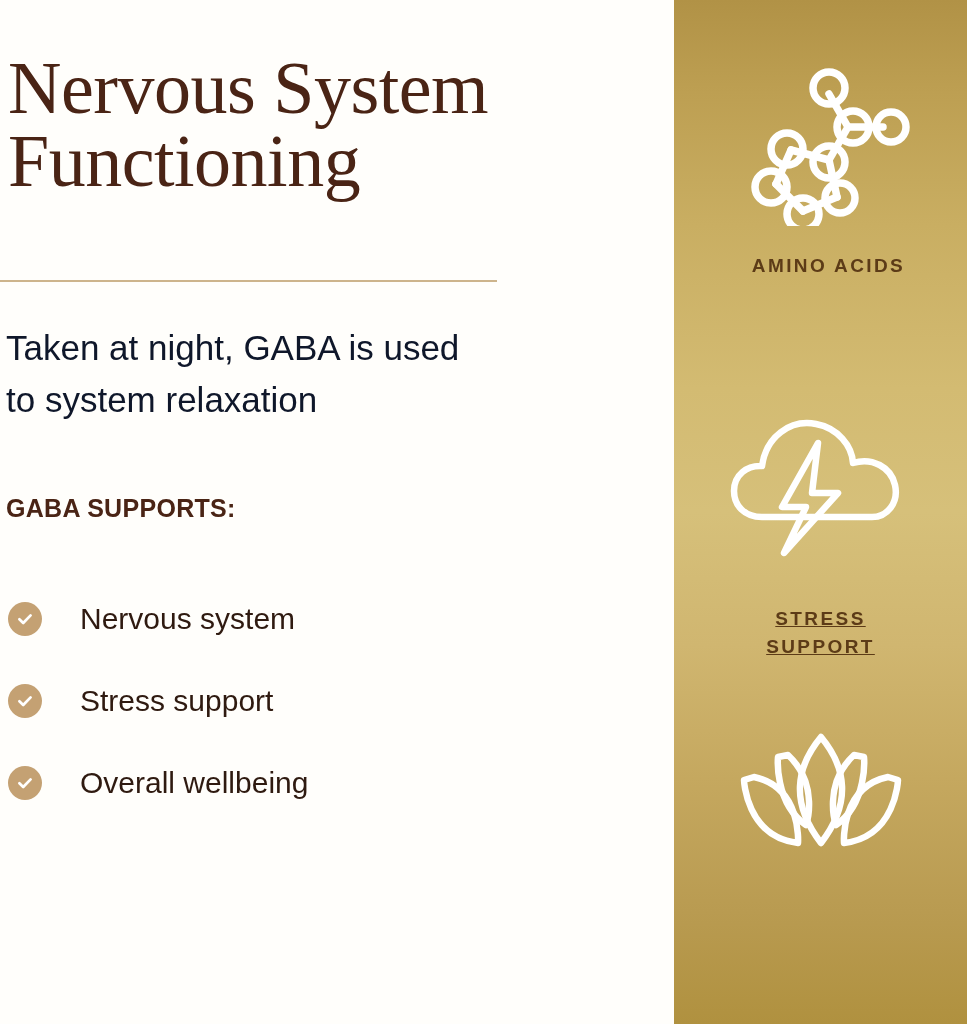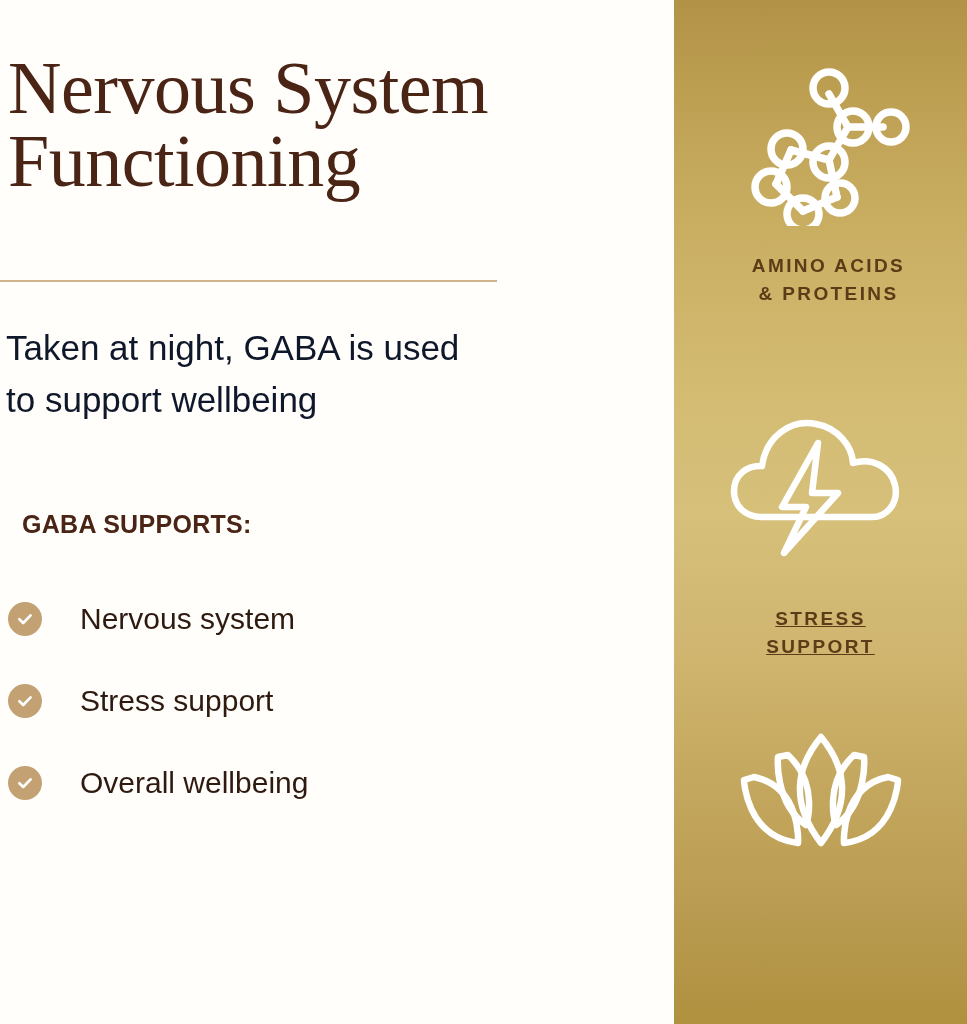--- a/index.html
+++ b/index.html
@@ -72,21 +72,21 @@
     font-size: 35px;
     line-height: 1.48;
     color: #0f172a;
   }
   .subhead .l2 { display: block; }
 
   .supports-title {
     position: absolute;
     left: 6px;
     top: 494px;
-    margin: 16px;
+    margin: 0;
     font-family: "Liberation Sans", sans-serif;
     font-weight: 700;
     font-size: 25px;
     letter-spacing: 0.3px;
     color: #4a2415;
   }
 
   .benefits {
     position: absolute;
     left: 8px;
@@ -184,21 +184,21 @@
 
     <h1 class="headline">
       <span>Nervous System</span>
       <span class="l2">Functioning</span>
     </h1>
 
     <div class="rule"></div>
 
     <p class="subhead">
       <span>Taken at night, GABA is used</span>
-      <span class="l2">to support wellbeing</span>
+      <span class="l2">to system relaxation</span>
     </p>
 
     <h2 class="supports-title">GABA SUPPORTS:</h2>
 
     <ul class="benefits">
 
       <li class="benefit">
         <span class="check-badge">
           <svg width="20" height="20" viewBox="0 0 20 20" aria-hidden="true">
             <path d="M4.4 10.3 L8.2 14.0 L15.6 6.4" fill="none" stroke="#ffffff" stroke-width="2.7" stroke-linecap="round" stroke-linejoin="round"></path>
@@ -252,21 +252,20 @@
             <circle cx="86" cy="108" r="16"></circle>
             <circle cx="44" cy="95" r="16"></circle>
             <circle cx="28" cy="133" r="16"></circle>
             <circle cx="60" cy="160" r="16"></circle>
             <circle cx="97" cy="144" r="15"></circle>
           </g>
         </svg>
       </span>
       <div class="feature-label">
         <span>AMINO ACIDS</span>
-        <span class="l2">&amp; PROTEINS</span>
       </div>
     </div>
 
     <div class="feature feature-2">
       <span class="feature-icon">
         <svg width="190" height="160" viewBox="0 0 190 160" aria-hidden="true">
           <g fill="none" stroke="#ffffff" stroke-width="6.5" stroke-linecap="round" stroke-linejoin="round">
 
             <path d="M36 112
                      C 18 112 8 100 8 86

